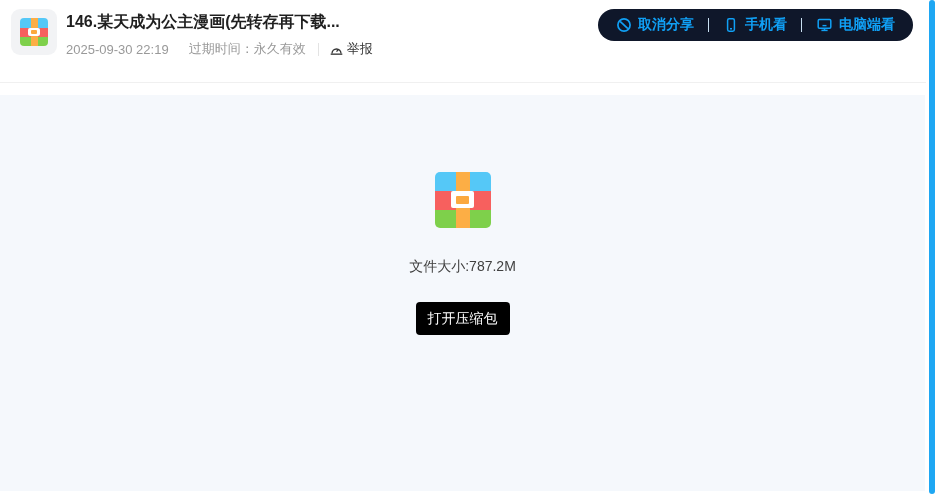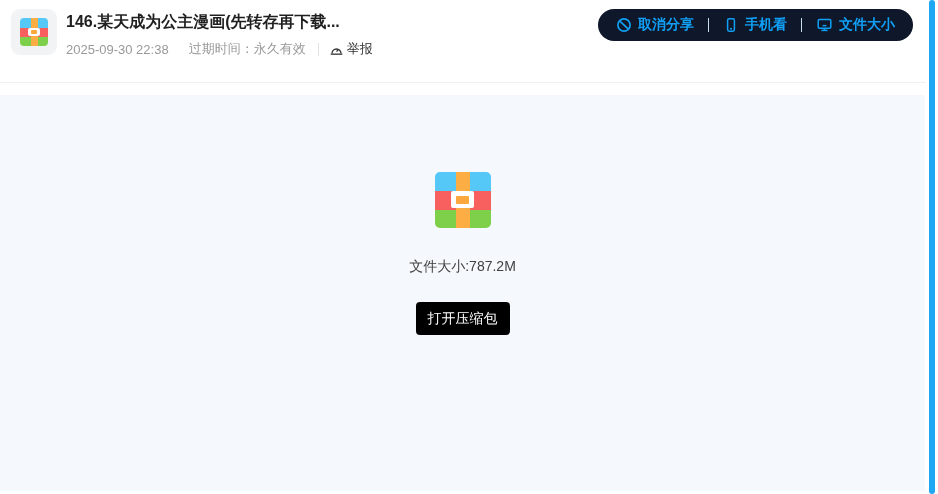--- a/index.html
+++ b/index.html
@@ -72,21 +72,21 @@
         <div class="rar-strap"></div>
         <div class="rar-buckle">
             <div class="rar-buckle-hole"></div>
           </div>
       </div>
     </div>
 
     <div class="head-text">
       <div class="file-title">146.某天成为公主漫画(先转存再下载...</div>
       <div class="meta-row">
-        <span class="meta-date">2025-09-30 22:38</span>
+        <span class="meta-date">2025-09-30 22:19</span>
         <span class="meta-expiry">过期时间：永久有效</span>
         <span class="meta-sep"></span>
         <span class="report">
           <svg width="15" height="15" viewBox="0 0 16 16" fill="none">
             <path d="M3.2 11.2 a4.8 4.8 0 0 1 9.6 0" stroke="#333" stroke-width="1.4"></path>
             <line x1="1.8" y1="11.9" x2="14.2" y2="11.9" stroke="#333" stroke-width="1.4"></line>
             <line x1="8" y1="9.2" x2="9.8" y2="7.2" stroke="#333" stroke-width="1.3"></line>
           </svg>
           <span>举报</span>
         </span>
@@ -110,21 +110,21 @@
         <span>手机看</span>
       </span>
       <span class="pill-sep"></span>
       <span class="action-item">
         <svg width="17" height="16" viewBox="0 0 17 16" fill="none">
           <rect x="2.2" y="2.6" width="12.6" height="8.6" rx="1.2" stroke="#10a0f5" stroke-width="1.5"></rect>
           <line x1="6.5" y1="8.6" x2="10.5" y2="8.6" stroke="#10a0f5" stroke-width="1.4"></line>
           <line x1="8.5" y1="11.2" x2="8.5" y2="13" stroke="#10a0f5" stroke-width="1.5"></line>
           <line x1="5.4" y1="13.4" x2="11.6" y2="13.4" stroke="#10a0f5" stroke-width="1.5"></line>
         </svg>
-        <span>文件大小</span>
+        <span>电脑端看</span>
       </span>
     </div>
   </div>
 
   <div class="panel">
     <div class="panel-inner">
       <div class="rar-icon big">
         <div class="rar-band-top"></div>
           <div class="rar-band-mid"></div>
           <div class="rar-band-bot"></div>

